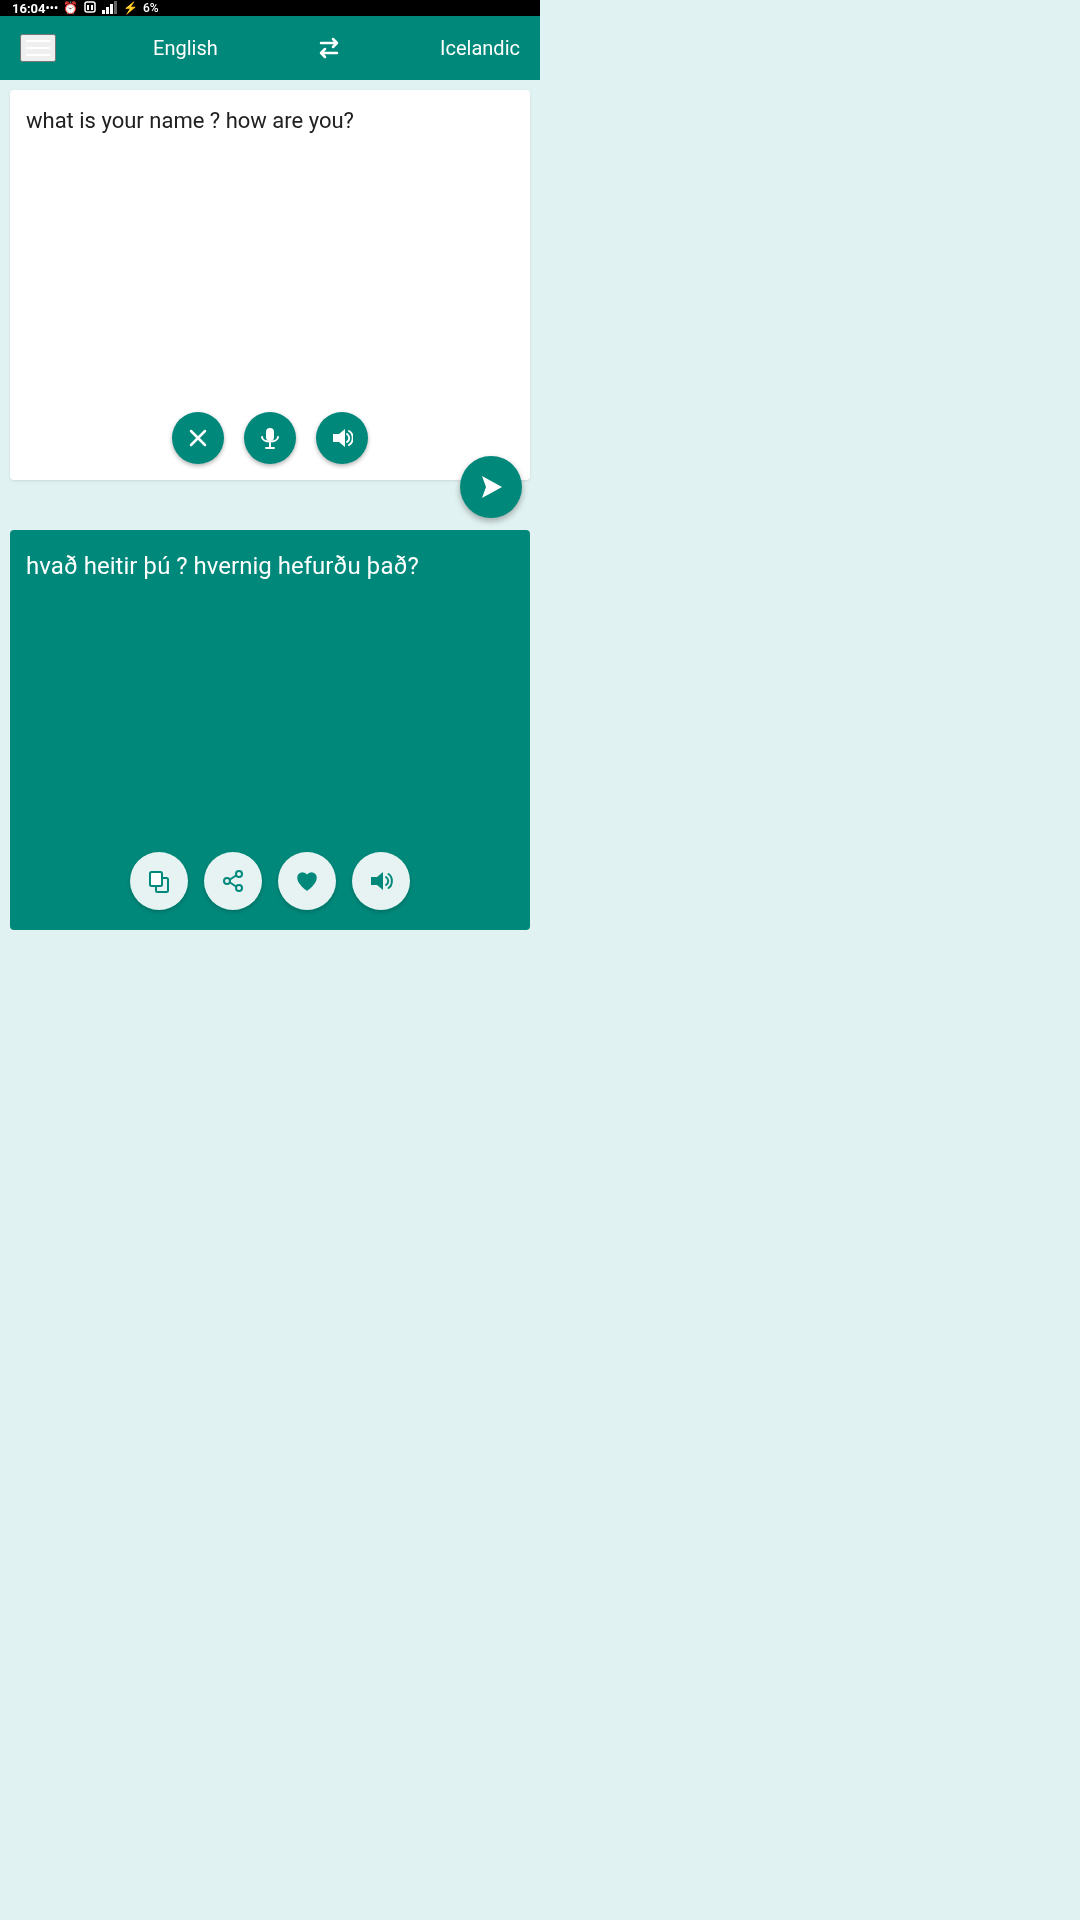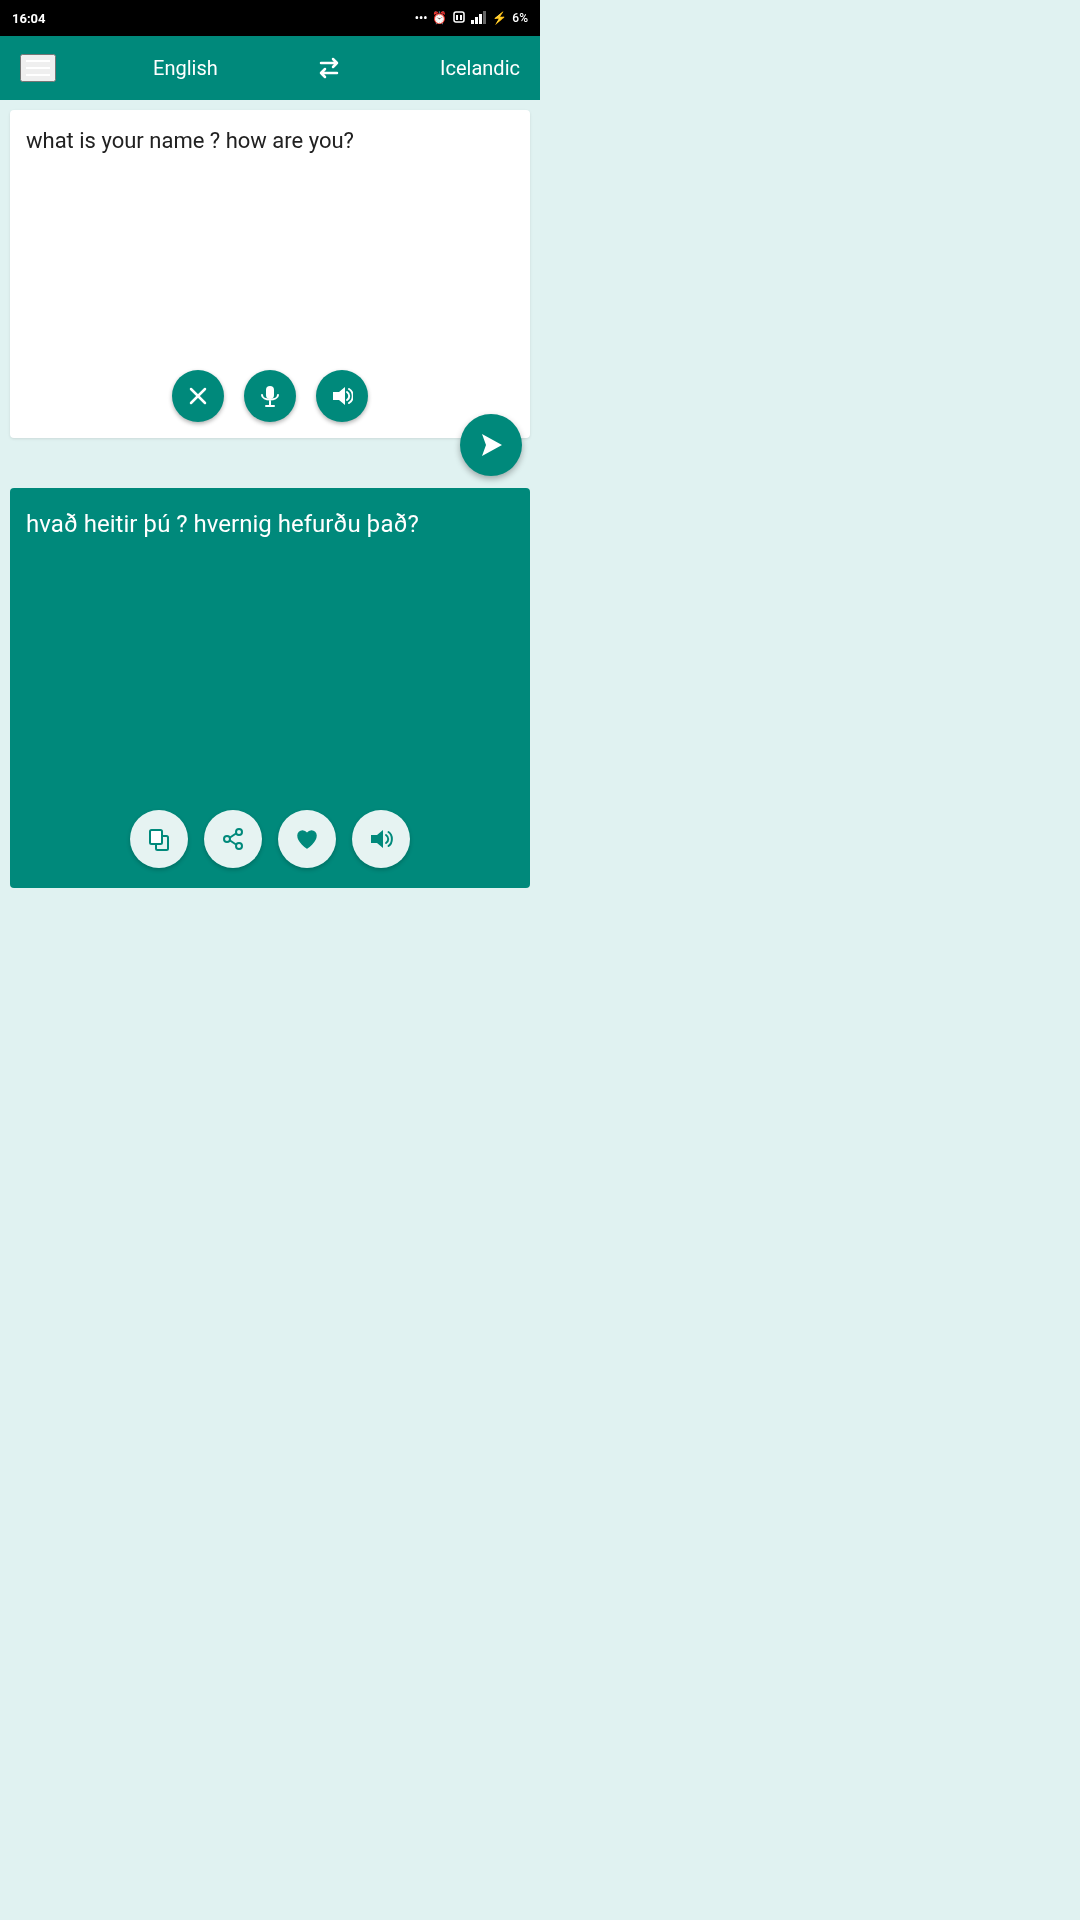--- a/index.html
+++ b/index.html
@@ -15,24 +15,24 @@
       font-family: 'Roboto', Arial, sans-serif;
       background: #e0f2f1;
       overflow: hidden;
       position: relative;
     }
 
     
     .status-bar {
       background: #000;
       color: #fff;
-      height: 36px;
-      display: flex;
-      align-items: center;
-      justify-content: space-between;
+      height: 16px;
+      display: flex;
+      align-items: center;
+      justify-content: flex-start;
       padding: 0 12px;
       font-size: 13px;
       font-weight: 500;
     }
 
     .status-bar-left {
       font-weight: 700;
     }
 
     .status-bar-right {
@@ -83,21 +83,21 @@
       align-items: center;
     }
 
     
     .input-section {
       background: white;
       margin: 10px;
       border-radius: 4px;
       padding: 16px;
       position: relative;
-      height: 328px;
+      height: 390px;
       display: flex;
       flex-direction: column;
       box-shadow: 0 1px 3px rgba(0,0,0,0.1);
     }
 
     .input-textarea {
       flex: 1;
       border: none;
       outline: none;
       font-size: 22px;

